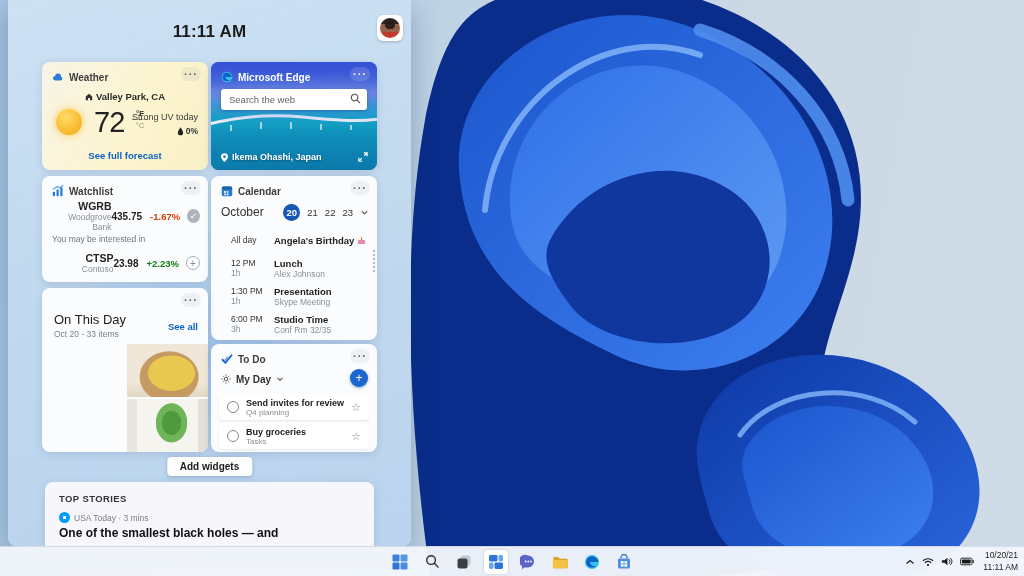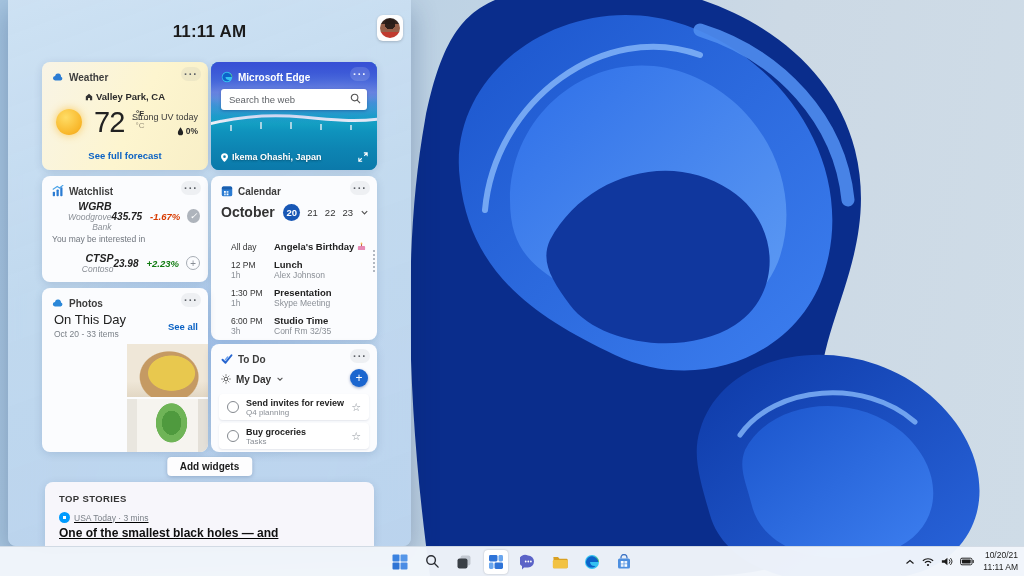--- a/index.html
+++ b/index.html
@@ -72,44 +72,44 @@
     font-family:"Liberation Sans",sans-serif; font-size:9.5px; color:#444; padding:0 22px 0 8px;
     box-shadow:0 1px 3px rgba(0,20,80,.3); }
   .edge-search::placeholder { color:#5f6368; }
   .edge-search-glass { position:absolute; right:16px; top:31px; }
   .edge-caption { position:absolute; left:10px; bottom:8px; display:flex; align-items:center; gap:4px;
     font-size:9px; font-weight:700; color:#fff; text-shadow:0 1px 2px rgba(0,40,60,.5); }
   .edge-expand { position:absolute; right:9px; bottom:8px; cursor:pointer; }
 
   
   .watchlist { left:34px; top:176px; height:106px;text-align:right; }
-  .wl-row { position:absolute; left:10px; right:8px; height:26px; display:flex; align-items:center;font-style:italic; }
+  .wl-row { position:absolute; left:10px; right:8px; height:26px; display:flex; align-items:center; }
   .wl-row-1 { top:27px; } .wl-row-2 { top:74px; }
   .wl-names { flex:1 1 auto; min-width:0; }
   .wl-sym { font-size:10.5px; font-weight:700; color:#222; }
   .wl-name { font-size:8.5px; color:#8a8f96; }
   .wl-price { font-size:10px; font-weight:700; color:#222; margin-right:8px; }
   .wl-chg { font-size:9.5px; font-weight:700; margin-right:7px; }
   .neg { color:#d83b01; } .pos { color:#107c10; }
   .wl-action-check { width:14px; height:14px; border-radius:50%; background:#aeb4bc; color:#fff; font-size:9px;
     display:flex; align-items:center; justify-content:center; cursor:pointer; }
   .wl-action-add { width:14px; height:14px; border-radius:50%; border:1px solid #a7adb5; color:#868c94; font-size:10px;
     display:flex; align-items:center; justify-content:center; cursor:pointer; }
   .wl-suggest { position:absolute; top:58px; left:10px; font-size:8.5px; color:#70767e; }
 
   
   .calendar { left:203px; top:176px; height:164px; }
   .cal-month-row { position:absolute; top:27px; left:10px; right:8px; height:18px; display:flex; align-items:center; }
-  .cal-month { font-size:14px; font-weight:700; color:#333; flex:1; }
+  .cal-month { font-size:12px; font-weight:400; color:#333; flex:1; }
   .cal-dates { display:flex; align-items:center; gap:7px; }
   .cal-date { font-size:9.5px; color:#333; }
   .cal-date.selected { width:17px; height:17px; border-radius:50%; background:#1857b5; color:#fff;
     display:flex; align-items:center; justify-content:center; font-weight:700; }
   .cal-events { position:absolute; top:52px; left:10px; right:8px; }
-  .cal-ev { display:flex; align-items:flex-end; gap:7px; height:24px; margin-bottom:4px; }
+  .cal-ev { display:flex; align-items:center; gap:7px; height:24px; margin-bottom:4px; }
   .cal-bar { width:3px; border-radius:2px; margin:1px 0; }
   .bar-pink { background:#e3008c; } .bar-blue { background:#4f6bed; }
   .cal-time { width:36px; flex:0 0 auto; }
   .cal-time-main { font-size:8.5px; color:#333; }
   .cal-time-dur { font-size:8.5px; color:#8a8f96; }
   .cal-body { flex:1 1 auto; min-width:0; }
   .cal-ev-title { font-size:9.5px; font-weight:700; color:#222; white-space:nowrap; display:flex; align-items:center; gap:3px; }
   .cal-ev-sub { font-size:8.5px; color:#8a8f96; white-space:nowrap; }
   .cal-scroll-dots { position:absolute; right:2px; top:74px; display:flex; flex-direction:column; gap:2px; }
   .cal-scroll-dots i { width:2px; height:2px; border-radius:50%; background:#9aa2ac; }
@@ -153,21 +153,21 @@
 
   
   .add-widgets { position:absolute; top:457px; left:50%; transform:translateX(-50%);
     background:#fdfdfe; border:none; border-radius:4px; padding:4px 13px; font-family:"Liberation Sans",sans-serif;
     font-size:10px; font-weight:700; color:#1b1b1b; box-shadow:0 1px 4px rgba(10,40,90,.25); cursor:pointer; }
 
   
   .stories { position:absolute; left:37px; top:482px; width:329px; height:64px; border-radius:8px 8px 0 0;
     background:rgba(250,248,252,.95); box-shadow:0 2px 8px rgba(15,45,95,.14); padding:11px 0 0 14px; }
   .stories-heading { font-size:9.5px; font-weight:700; color:#333; letter-spacing:.4px; }
-  .stories-row { display:flex; gap:18px; margin-top:8px;text-decoration:underline; }
+  .stories-row { display:flex; gap:18px; margin-top:8px; }
   .story { flex:1 1 0; cursor:pointer; }
   .story-meta { display:flex; align-items:center; gap:4px; font-size:8.5px; color:#7b8188; }
   .story-headline { margin-top:3px; font-size:12px; font-weight:700; color:#101010; white-space:nowrap; overflow:hidden; }
   .fav { width:11px; height:11px; border-radius:50%; flex:0 0 auto; }
   .fav-usat { background:radial-gradient(circle at 50% 50%, #fff 0 22%, #009bfe 23% 100%); }
 
   
   .taskbar { position:absolute; left:0; bottom:0; width:1024px; height:30px;
     background:rgba(242,246,251,.97); border-top:1px solid rgba(110,130,155,.22);
     display:flex; align-items:center; }
@@ -405,26 +405,20 @@
           <i></i>
           <i></i>
           <i></i>
           <i></i>
           <i></i>
           <i></i>
         </div>
     </div>
 
     <div class="card photos">
-      <div class="card-head">
-        <svg class="wicon" viewBox="0 0 16 16">
-            <path d="M4.2 12.5a3 3 0 0 1-.3-6A4.1 4.1 0 0 1 12 7.4a2.6 2.6 0 0 1-.5 5.1z" fill="#2b87d8"></path>
-          </svg>
-        <span class="card-title">Photos</span>
-      </div>
       <div class="menu-dots">···</div>
       <div class="ph-heading">On This Day</div>
       <div class="ph-sub">Oct 20 - 33 items</div>
       <div class="ph-seeall">See all</div>
       <div class="ph-grid">
         <div class="ph-a"></div>
         <div class="ph-b"></div>
         <div class="ph-c"></div>
       </div>
     </div>

